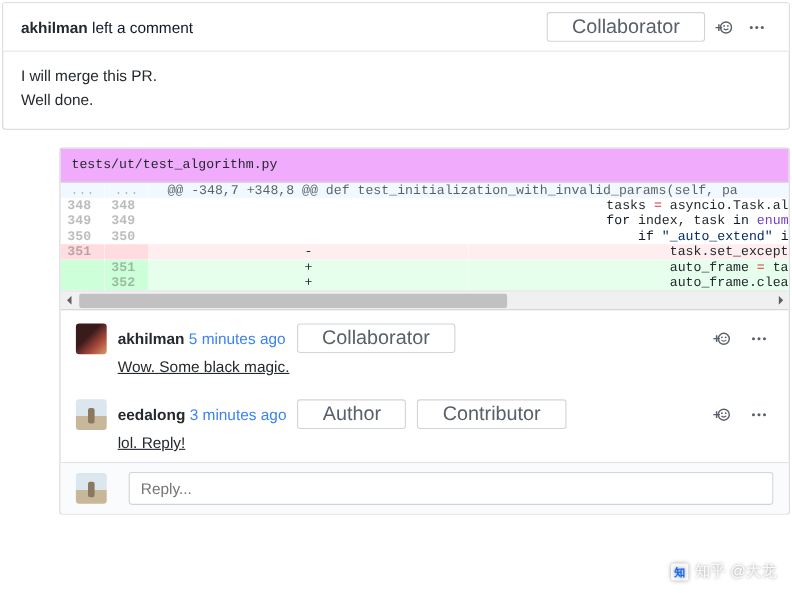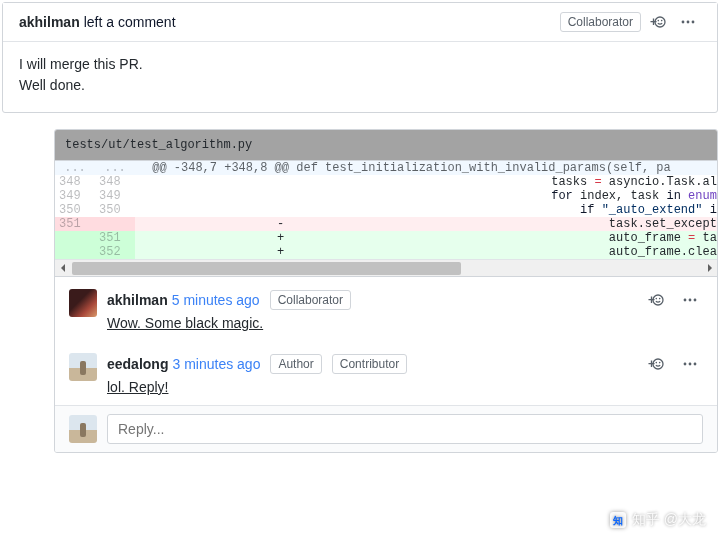--- a/index.html
+++ b/index.html
@@ -21,22 +21,22 @@
   padding: 8px 16px;
   background: #fff;
   border-bottom: 1px solid #e1e4e8;
 }
 .comment-header .author { font-weight: 600; }
 .comment-header .verb { color: #0f172a; margin-left: 4px; }
 .spacer { flex: 1; }
 .role-badge {
   border: 1px solid #d1d5da;
   border-radius: 3px;
-  padding: 2px 7px;
-  font-size: 12px;
+  padding: 2px 22px;
+  font-size: 18px;
   color: #586069;
   margin-left: 6px;
   background: #fff;
 }
 .icon-btn {
   display: inline-flex;
   align-items: center;
   justify-content: center;
   width: 26px;
   height: 22px;
@@ -47,28 +47,28 @@
 .icon-btn svg { fill: currentColor; }
 .comment-body { padding: 12px 16px 16px 16px; line-height: 1.5; }
 .diff-wrapper { margin-left: 54px; margin-right: 2px; }
 .diff-box {
   border: 1px solid #d1d5da;
   border-radius: 3px;
   overflow: hidden;
 }
 .file-header {
   padding: 8px 10px;
-  background: #a3a3a3;
+  background: #f0abfc;
   border-bottom: 1px solid #d1d5da;
   font-family: SFMono-Regular, Consolas, "Liberation Mono", Menlo, monospace;
   font-size: 12px;
 }
 .diff-table { width: 100%; border-collapse: collapse; font-family: SFMono-Regular, Consolas, "Liberation Mono", Menlo, monospace; font-size: 12px; table-layout: fixed; }
 .diff-table td { vertical-align: top; white-space: pre; overflow: hidden; }
-td.num { width: 40px; text-align: left; padding: 0 10px 0 4px; color: rgba(27,31,35,0.3); user-select: none; }
+td.num { width: 40px; text-align: center; padding: 0 10px 0 4px; color: rgba(27,31,35,0.3); user-select: none; font-weight: bold; }
 td.code { padding: 0 10px; overflow: hidden; text-overflow: clip; }
 td.code.hunk { background: #f1f8ff; color: rgba(27,31,35,0.7); }
 td.sign { width: 20px; text-align: center; color: #24292e; }
 tr.ctx td.num {}
 tr.del td.num { background: #ffdce0; }
 tr.del td.sign, tr.del td.code { background: #ffeef0; }
 tr.add td.num { background: #cdffd8; }
 tr.add td.sign, tr.add td.code { background: #e6ffed; }
 td.hnum { width:40px; text-align:center; background:#f1f8ff; color: rgba(27,31,35,0.3); }
 .kw { color: #0f172a; }
@@ -94,20 +94,21 @@
 .rc-body { flex:1; min-width:0; }
 .rc-head { display:flex; align-items:center; flex-wrap: wrap; gap: 4px; }
 .rc-head .author { font-weight:600; }
 .rc-head .time { color:#3b82f6; }
 .rc-text { margin-top: 4px; text-decoration: underline; }
 .reply-row {
   display:flex; align-items:center;
   padding: 8px 14px;
   border-top: 1px solid #e1e4e8;
   background: #fafbfc;
+  gap: 10px;
 }
 .reply-input {
   flex:1;
   border: 1px solid #d1d5da;
   border-radius: 3px;
   padding: 6px 10px;
   font-size: 14px;
   color: #586069;
   background:#fff;
 }

